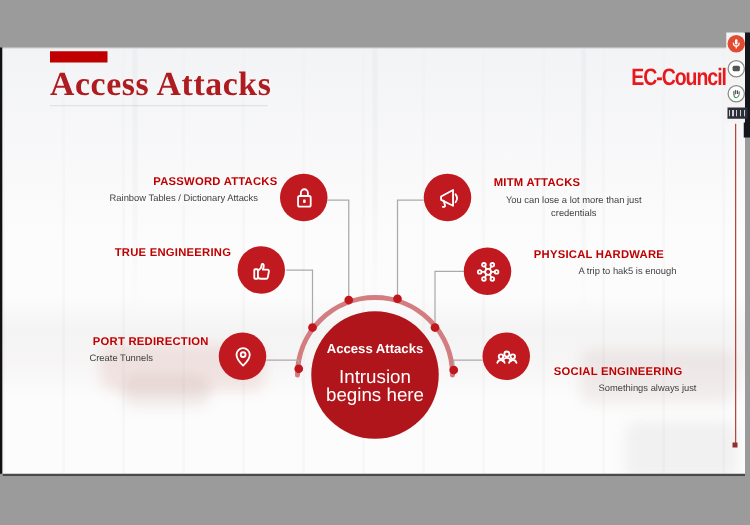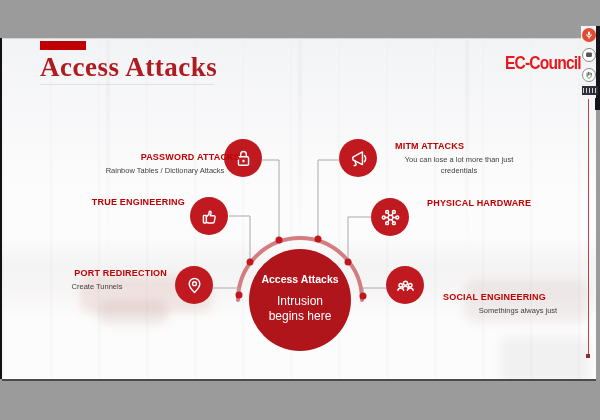--- a/index.html
+++ b/index.html
@@ -56,21 +56,21 @@
   .item-text{position:absolute;}
   .al-right{text-align:right;}
   .al-left{text-align:left;}
   .item-title{font-size:9px;font-weight:bold;color:#C00000;letter-spacing:.2px;}
   .item-desc{font-size:7.5px;color:#3F3F3F;margin-top:3px;line-height:1.5;text-align:center;}
   .center-circle{
     position:absolute;left:247px;top:210px;width:102px;height:102px;border-radius:50%;
     background:#B0151B;color:#fff;text-align:center;
   }
   .cc-title{font-size:10.5px;font-weight:bold;margin-top:24px;}
-  .cc-sub{font-size:12px;margin:9px auto 0;width:84px;line-height:15px;}
+  .cc-sub{font-size:15px;margin:9px auto 0;width:84px;line-height:15px;}
   
   .right-black{position:absolute;left:595px;top:26px;width:5px;height:84px;background:#15151c;}
   .ctl-strip{position:absolute;left:581px;top:26px;width:15px;height:72px;background:#f4f4f4;}
   .ctl{position:absolute;width:14px;height:14px;border-radius:50%;left:582px;
        display:flex;align-items:center;justify-content:center;box-sizing:border-box;}
   .ctl svg{width:10px;height:10px;}
   .ctl-mic{top:28px;background:#E04B31;}
   .ctl-screen{top:48px;background:#fff;border:1.5px solid #8a8a8a;}
   .ctl-hand{top:68px;background:#fff;border:1.5px solid #8a8a8a;}
   .grip{
@@ -182,37 +182,38 @@
         <circle cx="7.8" cy="11.8" r="1.6"></circle>
             <path d="M5.2 16.2 a2.7 2.7 0 0 1 5.2 0"></path>
         <circle cx="16.2" cy="11.8" r="1.6"></circle>
             <path d="M13.6 16.2 a2.7 2.7 0 0 1 5.2 0"></path>
         <circle cx="12" cy="10" r="1.8"></circle>
             <path d="M9.1 15 a3 3 0 0 1 5.8 0"></path>
       </g>
         </svg>
     </div>
 
-    <div class="item-text al-right" style="right:356px;top:101px;width:150px;margin-top:12px;">
+    <div class="item-text al-right" style="right:374px;top:101px;width:150px;">
       <div class="item-title">PASSWORD ATTACKS</div>
       <div class="item-desc">Rainbow Tables / Dictionary Attacks</div>
     </div>
     <div class="item-text al-right" style="right:411px;top:158px;width:140px;">
       <div class="item-title">TRUE ENGINEERING</div>
     </div>
     <div class="item-text al-left" style="left:393px;top:102px;width:128px;">
       <div class="item-title">MITM ATTACKS</div>
       <div class="item-desc">You can lose a lot more than just credentials</div>
     </div>
     <div class="item-text al-right" style="right:429px;top:229px;width:140px;">
       <div class="item-title">PORT REDIRECTION</div>
       <div class="item-desc">Create Tunnels</div>
     </div>
     <div class="item-text al-left" style="left:425px;top:159px;width:150px;">
       <div class="item-title">PHYSICAL HARDWARE</div>
+      <div class="item-desc">A trip to hak5 is enough</div>
     </div>
     <div class="item-text al-left" style="left:441px;top:229px;width:150px;margin-top:24px;">
       <div class="item-title">SOCIAL ENGINEERING</div>
       <div class="item-desc">Somethings always just</div>
     </div>
 
     <div class="center-circle">
       <div class="cc-title">Access Attacks</div>
       <div class="cc-sub">Intrusion begins here</div>
     </div>

